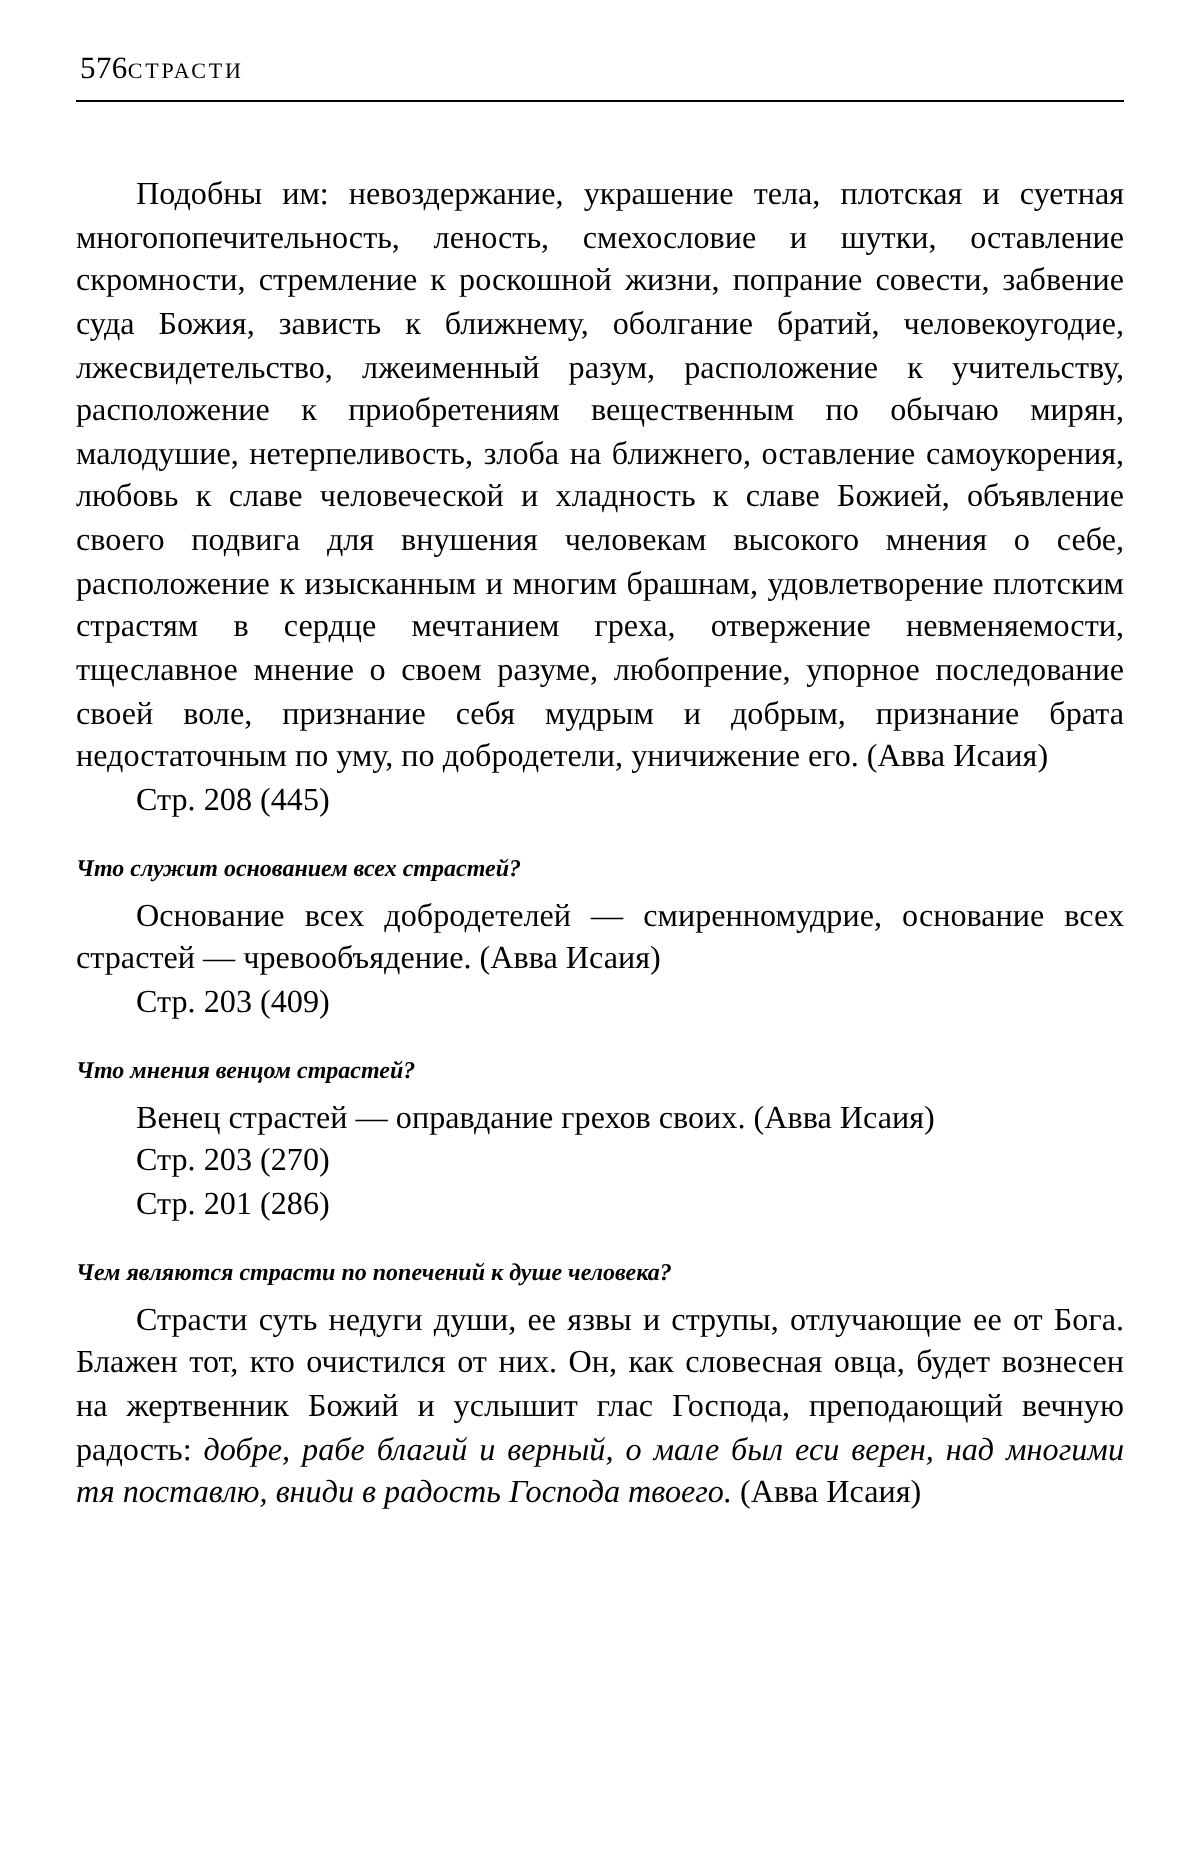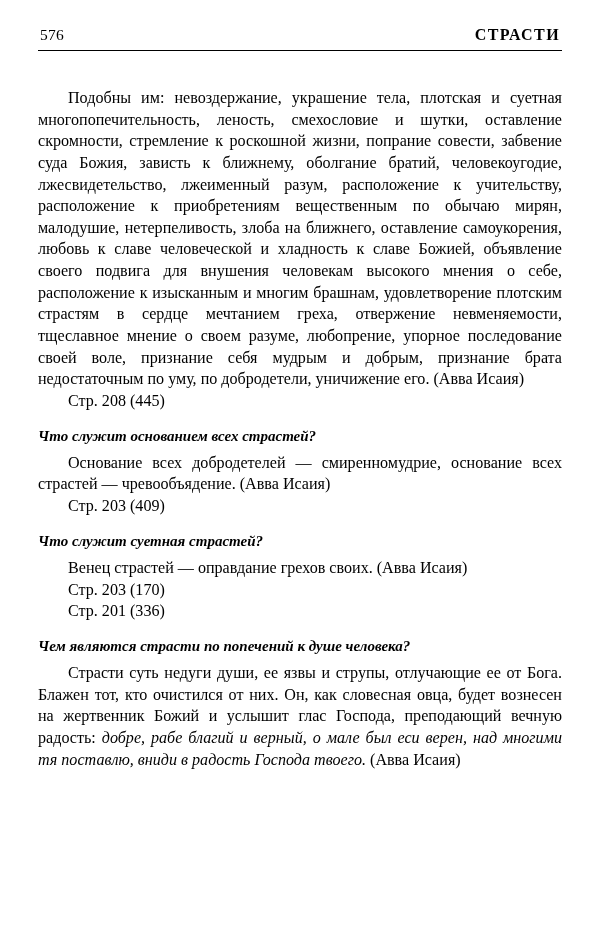--- a/index.html
+++ b/index.html
@@ -17,33 +17,31 @@
   }
   .page {
     width: 600px;
     height: 934px;
     box-sizing: border-box;
     padding: 26px 38px 0 38px;
     position: relative;
   }
   .header {
     display: flex;
-    justify-content: space-between;
     align-items: baseline;
     font-size: 15.5px;
     padding: 0 2px 6px 2px;
   }
   .header .folio {
     font-family: "Liberation Serif", serif;
     letter-spacing: 0.2px;
   }
   .header .running-title {
     letter-spacing: 1.4px;
-    font-size: 16px;
-    font-weight: bold;
+    font-size: 11px;
   }
   .rule {
     border: none;
     border-top: 1.6px solid #000;
     margin: 0 0 22px 0;
   }
   .body-text {
     font-size: 16.1px;
     line-height: 1.345;
     text-align: justify;
@@ -57,21 +55,21 @@
   .indent {
     text-indent: 30px;
   }
   .ref {
     text-indent: 30px;
     margin-top: 0;
   }
   .qheading {
     font-weight: bold;
     font-style: italic;
-    font-size: 15px;
+    font-size: 12px;
     margin: 14px 0 6px 0;
     text-indent: 0;
     text-align: left;
   }
   em.quote {
   }
 </style>
 </head>
 <body>
 
@@ -85,24 +83,24 @@
 
   <div class="body-text">
 
     <p class="indent">Подобны им: невоздержание, украшение тела, плотская и суетная многопопечительность, леность, смехословие и шутки, оставление скромности, стремление к роскошной жизни, попрание совести, забвение суда Божия, зависть к ближнему, оболгание братий, человекоугодие, лжесвидетельство, лжеименный разум, расположение к учительству, расположение к приобретениям вещественным по обычаю мирян, малодушие, нетерпеливость, злоба на ближнего, оставление самоукорения, любовь к славе человеческой и хладность к славе Божией, объявление своего подвига для внушения человекам высокого мнения о себе, расположение к изысканным и многим брашнам, удовлетворение плотским страстям в сердце мечтанием греха, отвержение невменяемости, тщеславное мнение о своем разуме, любопрение, упорное последование своей воле, признание себя мудрым и добрым, признание брата недостаточным по уму, по добродетели, уничижение его. (Авва Исаия)</p>
     <p class="ref">Стр. 208 (445)</p>
 
     <p class="qheading">Что служит основанием всех страстей?</p>
     <p class="indent">Основание всех добродетелей — смиренномудрие, основание всех страстей — чревообъядение. (Авва Исаия)</p>
     <p class="ref">Стр. 203 (409)</p>
 
-    <p class="qheading">Что служит суетная страстей?</p>
+    <p class="qheading">Что мнения венцом страстей?</p>
     <p class="indent">Венец страстей — оправдание грехов своих. (Авва Исаия)</p>
-    <p class="ref">Стр. 203 (170)</p>
+    <p class="ref">Стр. 203 (270)</p>
 
-    <p class="ref">Стр. 201 (336)</p>
+    <p class="ref">Стр. 201 (286)</p>
 
     <p class="qheading">Чем являются страсти по попечений к душе человека?</p>
 
     <p class="indent"><span>Страсти суть недуги души, ее язвы и струпы, отлучающие ее от Бога. Блажен тот, кто очистился от них. Он, как словесная овца, будет вознесен на жертвенник Божий и услышит глас Господа, преподающий вечную радость: </span><em class="quote">добре, рабе благий и верный, о мале был еси верен, над многими тя поставлю, вниди в радость Господа твоего.</em><span> (Авва Исаия)</span></p>
 
   </div>
 </div>
 
 </body></html>

